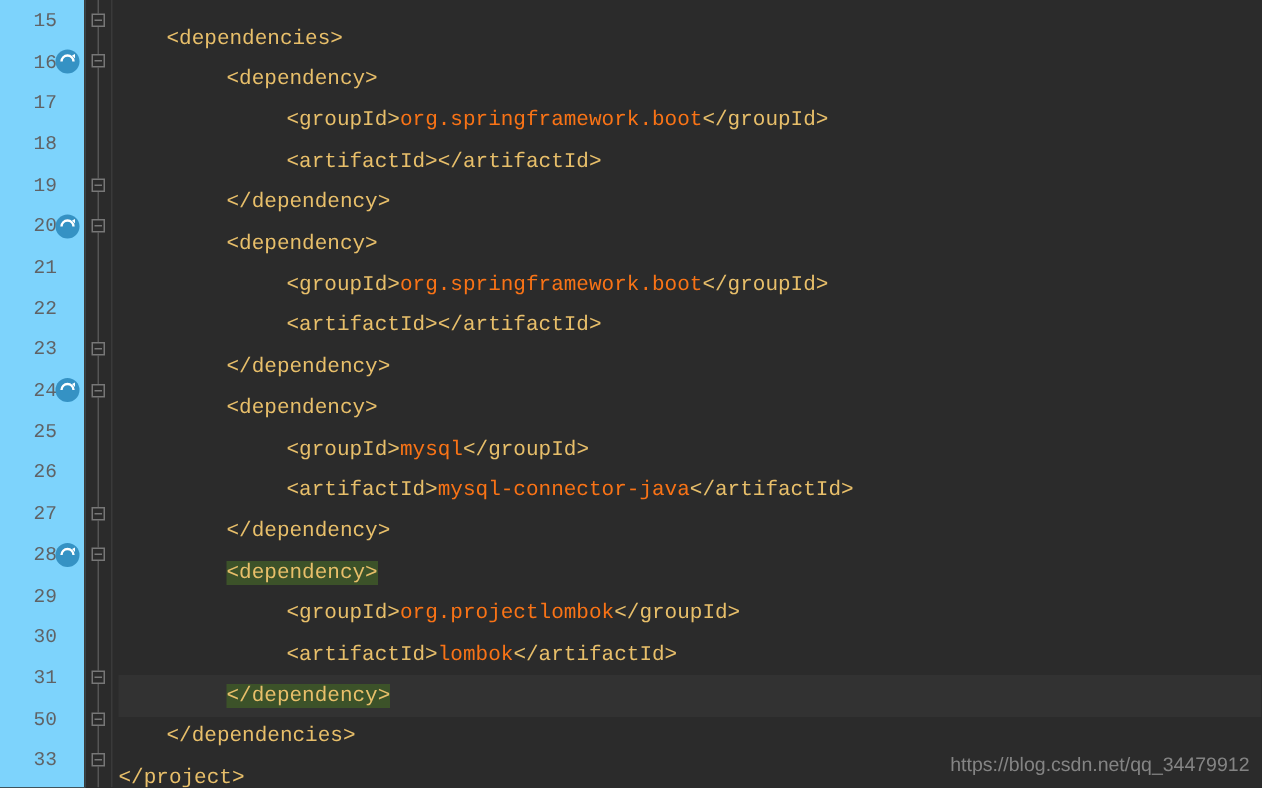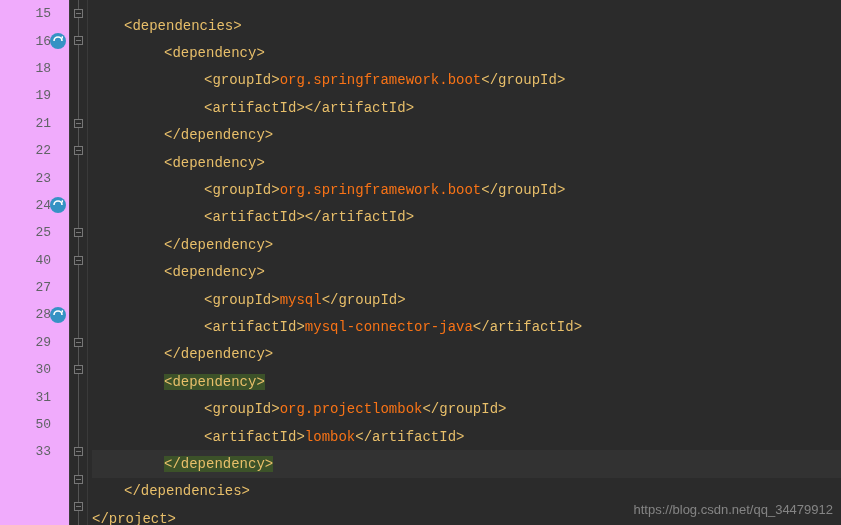--- a/index.html
+++ b/index.html
@@ -11,22 +11,22 @@
     width: 841px;
     height: 525px;
     overflow: hidden;
     position: relative;
   }
   .editor {
     display: flex;
     height: 100%;
   }
   .gutter {
-    background: #f0abfc;
-    width: 70px;
+    background: #7dd3fc;
+    width: 57px;
     flex-shrink: 0;
     border-right: 1px solid #3a3a3a;
   }
   .gutter-line {
     height: 27.4px;
     display: flex;
     align-items: center;
     justify-content: flex-end;
     padding-right: 18px;
     position: relative;
@@ -125,26 +125,39 @@
         <span class="line-num">16</span>
         <span class="marker">
           <svg viewBox="0 0 18 18">
             <circle cx="9" cy="9" r="8" fill="#3592c4"></circle>
             <path d="M5 9 A4 4 0 1 1 13 9" stroke="#fff" stroke-width="1.6" fill="none"></path>
             <path d="M12 5 L14 4 L14 7 Z" fill="#fff"></path>
           </svg>
         </span>
       </div>
       <div class="gutter-line">
+        <span class="line-num">17</span>
+      </div>
+      <div class="gutter-line">
         <span class="line-num">18</span>
       </div>
       <div class="gutter-line">
         <span class="line-num">19</span>
       </div>
       <div class="gutter-line">
+        <span class="line-num">20</span>
+        <span class="marker">
+          <svg viewBox="0 0 18 18">
+            <circle cx="9" cy="9" r="8" fill="#3592c4"></circle>
+            <path d="M5 9 A4 4 0 1 1 13 9" stroke="#fff" stroke-width="1.6" fill="none"></path>
+            <path d="M12 5 L14 4 L14 7 Z" fill="#fff"></path>
+          </svg>
+        </span>
+      </div>
+      <div class="gutter-line">
         <span class="line-num">21</span>
       </div>
       <div class="gutter-line">
         <span class="line-num">22</span>
       </div>
       <div class="gutter-line">
         <span class="line-num">23</span>
       </div>
       <div class="gutter-line">
         <span class="line-num">24</span>
@@ -153,21 +166,21 @@
             <circle cx="9" cy="9" r="8" fill="#3592c4"></circle>
             <path d="M5 9 A4 4 0 1 1 13 9" stroke="#fff" stroke-width="1.6" fill="none"></path>
             <path d="M12 5 L14 4 L14 7 Z" fill="#fff"></path>
           </svg>
         </span>
       </div>
       <div class="gutter-line">
         <span class="line-num">25</span>
       </div>
       <div class="gutter-line">
-        <span class="line-num">40</span>
+        <span class="line-num">26</span>
       </div>
       <div class="gutter-line">
         <span class="line-num">27</span>
       </div>
       <div class="gutter-line">
         <span class="line-num">28</span>
         <span class="marker">
           <svg viewBox="0 0 18 18">
             <circle cx="9" cy="9" r="8" fill="#3592c4"></circle>
             <path d="M5 9 A4 4 0 1 1 13 9" stroke="#fff" stroke-width="1.6" fill="none"></path>

